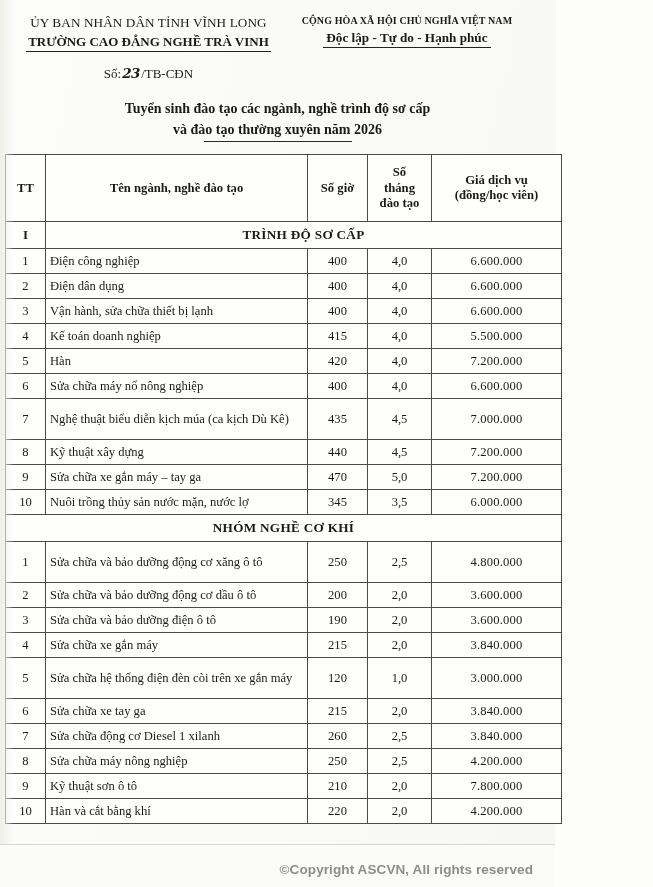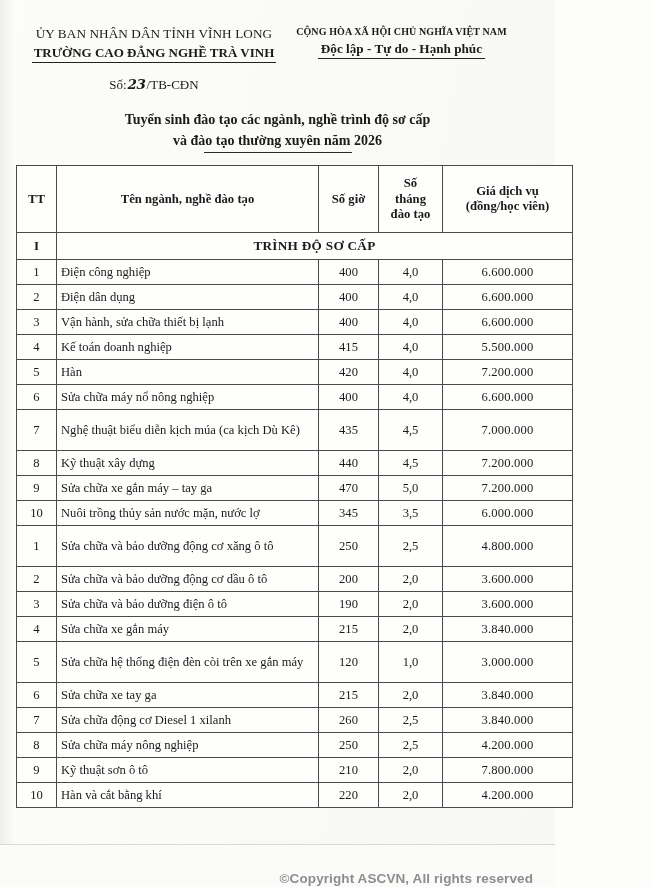--- a/index.html
+++ b/index.html
@@ -15,21 +15,21 @@
     color: #1a1a1a;
     position: relative;
     overflow: hidden;
   }
   .page {
     position: relative;
     width: 555px;
     height: 887px;
     background: linear-gradient(100deg, #fcfcfa 0%, #fafaf7 45%, #f7f7f4 100%);
     box-sizing: border-box;
-    padding: 16px;
+    padding: 5px;
   }
 
   
   .doc-header {
     display: flex;
     padding: 8px 14px 0 14px;
     box-sizing: border-box;
   }
   .hdr-col {
     box-sizing: border-box;
@@ -210,21 +210,21 @@
     left: 0;
     right: 0;
     bottom: 0;
     height: 42px;
     border-top: 1px solid #d8d8d8;
     background: #fbfbfa;
   }
   .footer-text {
     position: absolute;
     right: 22px;
-    top: 26px;
+    top: 17px;
     font-family: "Liberation Sans", "DejaVu Sans", sans-serif;
     font-size: 13.5px;
     font-weight: bold;
     color: #8d8d8d;
     letter-spacing: .1px;
     white-space: nowrap;
     margin-left: 32px;
   }
   .scan-edge-left {
     position: absolute;
@@ -353,20 +353,23 @@
             <td class="num">5,0</td>
             <td class="price">7.200.000</td>
           </tr>
           <tr class="data-row">
             <td class="tt">10</td>
             <td class="name">Nuôi trồng thủy sản nước mặn, nước lợ</td>
             <td class="num">345</td>
             <td class="num">3,5</td>
             <td class="price">6.000.000</td>
           </tr>
+          <tr>
+            <td class="group-head" colspan="5">NHÓM NGHỀ CƠ KHÍ</td>
+          </tr>
           <tr class="data-row tall-row">
             <td class="tt">1</td>
             <td class="name">Sửa chữa và bảo dưỡng động cơ xăng ô tô</td>
             <td class="num">250</td>
             <td class="num">2,5</td>
             <td class="price">4.800.000</td>
           </tr>
           <tr class="data-row">
             <td class="tt">2</td>
             <td class="name">Sửa chữa và bảo dưỡng động cơ dầu ô tô</td>

